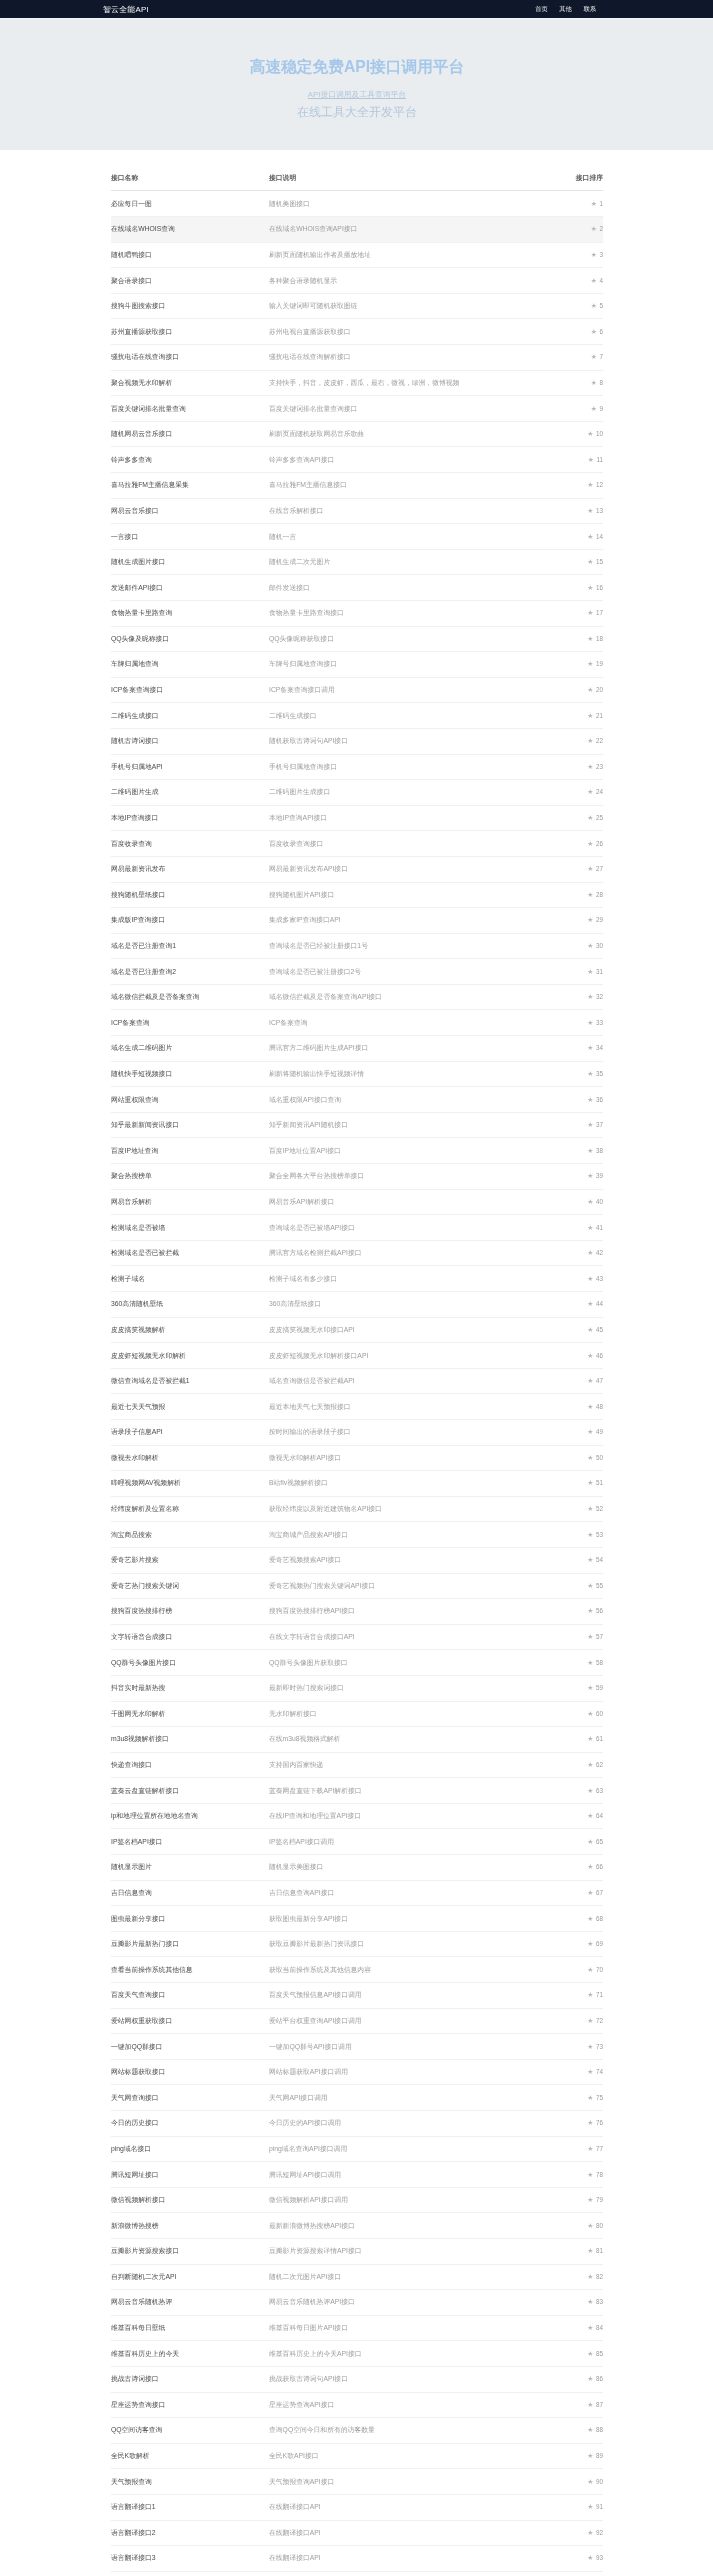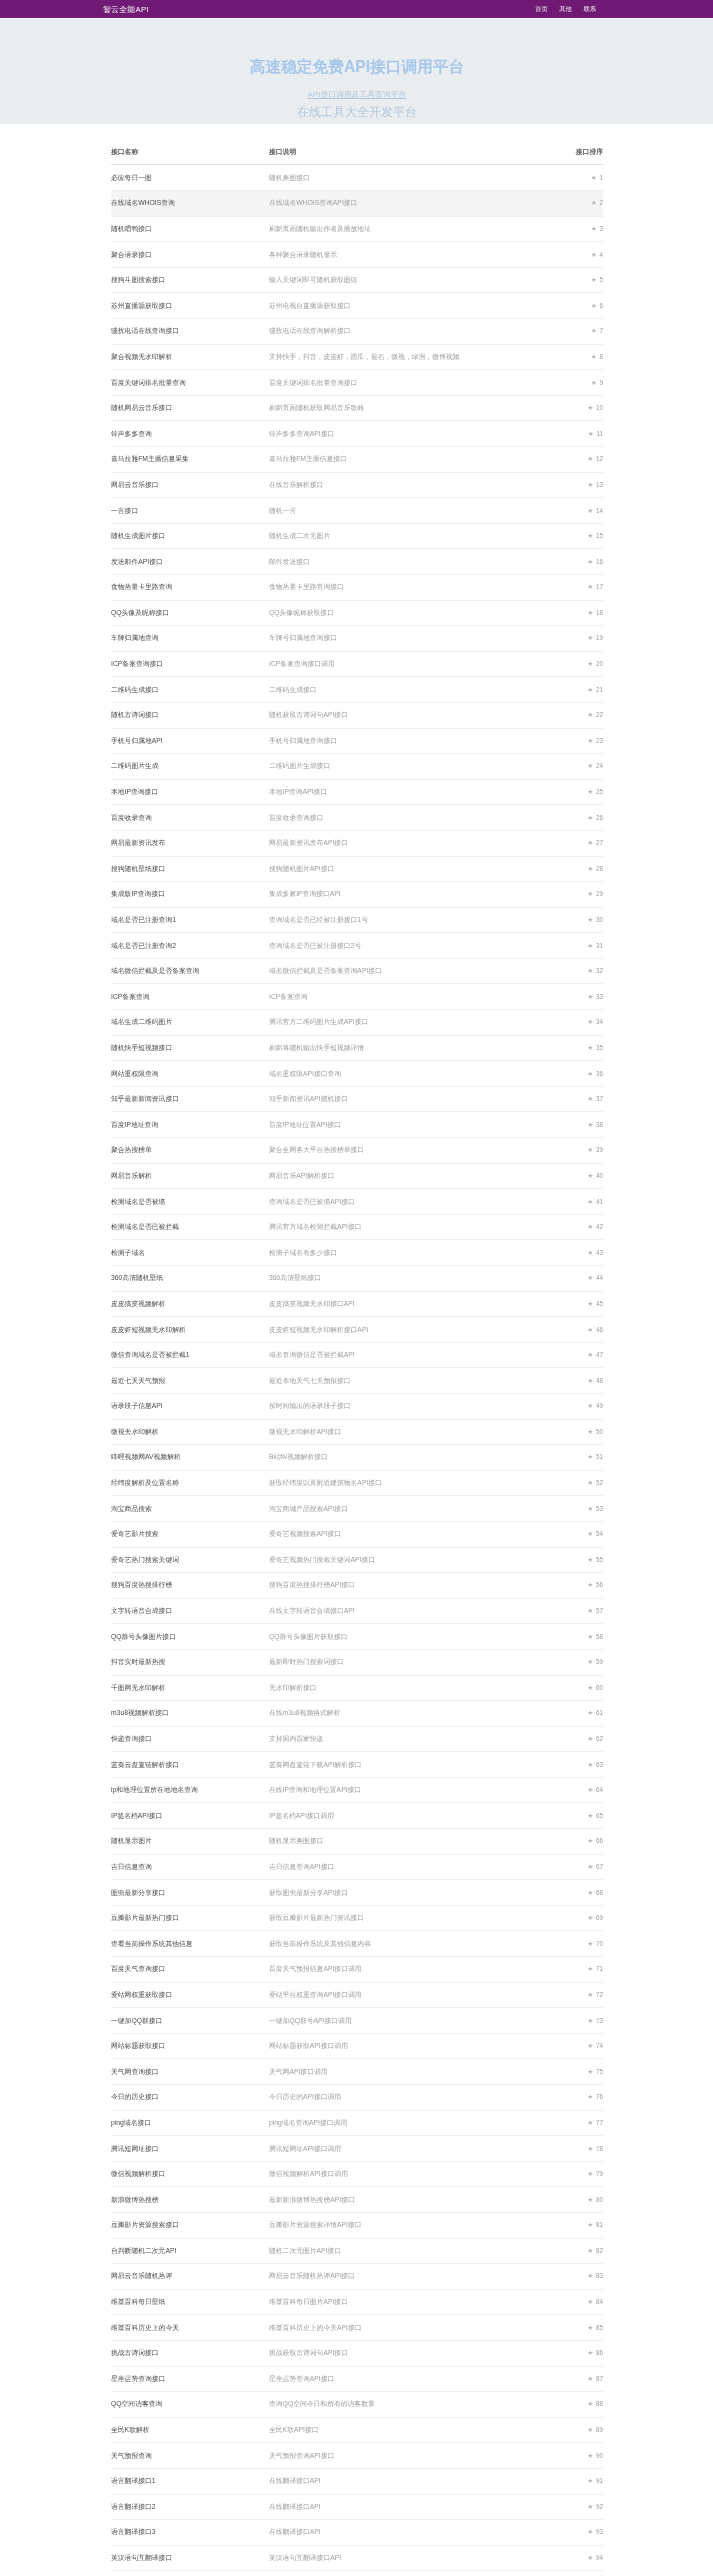--- a/index.html
+++ b/index.html
@@ -5,21 +5,21 @@
   * { box-sizing: border-box; }
   html, body { margin: 0; padding: 0; }
   body {
     width: 714px;
     background: #ffffff;
     font-family: "Liberation Sans", "DejaVu Sans", sans-serif;
   }
   
   .topbar {
     height: 18.3px;
-    background: #701a75;
+    background: #0f172a;
     display: flex;
     align-items: center;
     justify-content: space-between;
   }
   .brand {
     margin-left: 103px;
     color: #fdfefe;
     font-size: 7.8px;
     letter-spacing: 0.3px;
     cursor: pointer;
@@ -30,21 +30,21 @@
     gap: 11.5px;
   }
   .topnav a {
     color: rgba(255,255,255,0.92);
     font-size: 6.3px;
     text-decoration: none;
     cursor: pointer;
   }
   
   .hero {
-    height: 106px;
+    height: 132px;
     background: #e9edf0;
     border-top: 0.5px solid #f3f7f9;
     text-align: center;
   }
   .hero-title {
     padding-top: 38px;
     font-size: 15.7px;
     color: #a5c7e9;
     font-weight: bold;
   }

